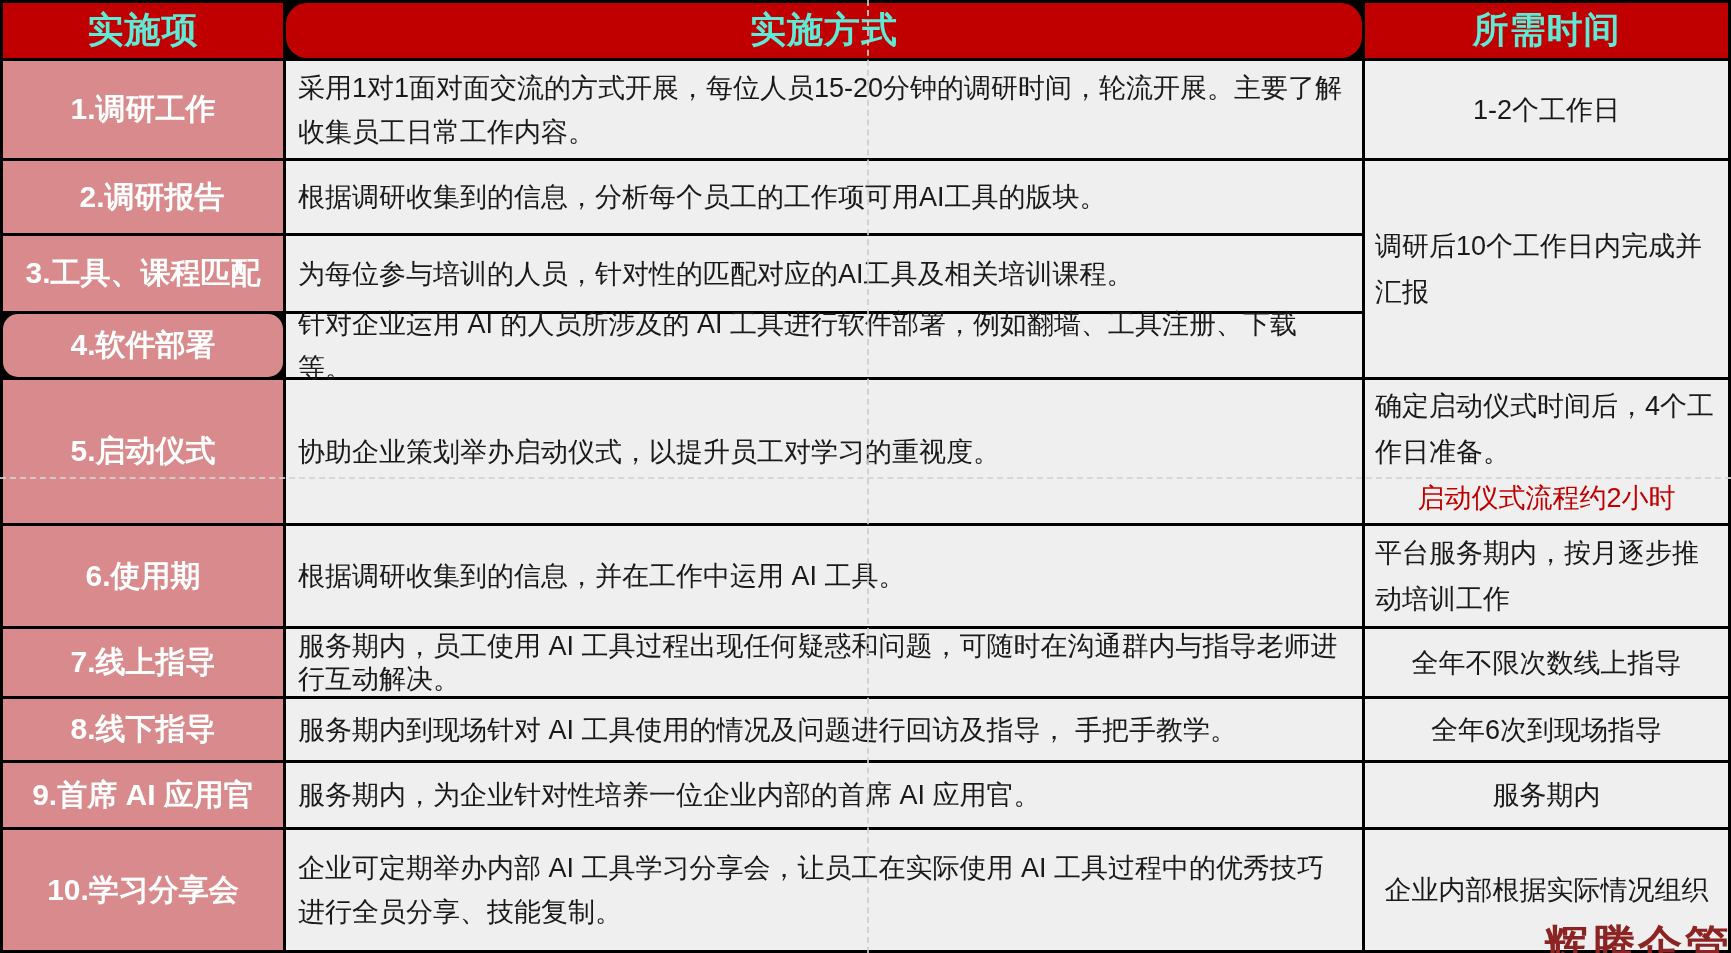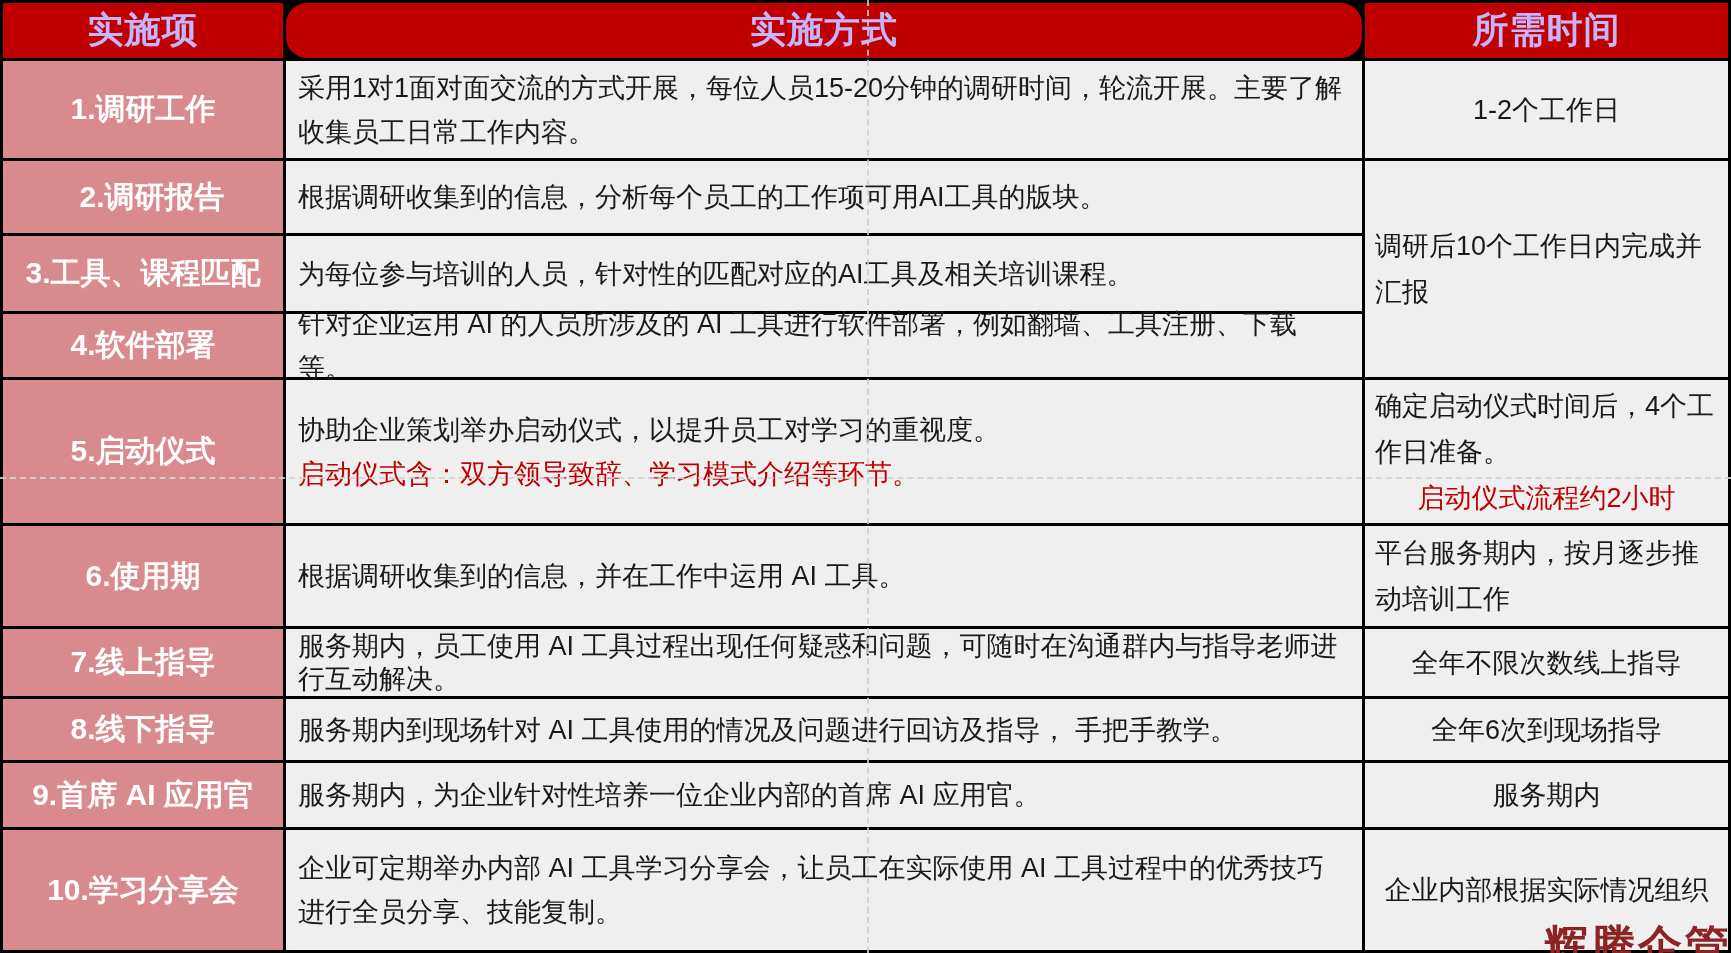--- a/index.html
+++ b/index.html
@@ -23,21 +23,21 @@
     width:1725px;height:947px;
     display:grid;
     grid-template-columns:280px 1076px 363px;
     grid-template-rows:55px 97px 72px 75px 63px 143px 100px 67px 61px 64px 120px;
     gap:3px;
     background:var(--border);
     border:3px solid var(--border);
   }
   .cell{box-sizing:border-box;position:relative;z-index:2;}
   .hd{
-    background:var(--hdr-bg);color:#c4b5fd;
+    background:var(--hdr-bg);color:#5eead4;
     font-weight:bold;font-size:36px;
     display:flex;align-items:center;justify-content:center;
     letter-spacing:1px;
   }
   .rowlabel{
     background:var(--item-bg);color:#ffffff;
     font-weight:bold;font-size:30px;
     display:flex;align-items:center;justify-content:center;
     padding:0 6px;
   }
@@ -94,28 +94,27 @@
       <div class="cell method" style="grid-area: 3 / 2;">
         <div class="line">根据调研收集到的信息，分析每个员工的工作项可用AI工具的版块。</div>
       </div>
       <div class="cell time" style="grid-area: 3 / 3 / span 3;">
         <div class="line">调研后10个工作日内完成并汇报</div>
       </div>
       <div class="cell rowlabel" style="grid-area: 4 / 1;">3.工具、课程匹配</div>
       <div class="cell method" style="grid-area: 4 / 2;">
         <div class="line">为每位参与培训的人员，针对性的匹配对应的AI工具及相关培训课程。</div>
       </div>
-      <div class="cell rowlabel" style="grid-area: 5 / 1;">4.软件部署</div>
+      <div class="cell rowlabel" style="grid-area: 5 / 1; border-radius: 15px;">4.软件部署</div>
       <div class="cell method" style="grid-area: 5 / 2;">
         <div class="line">针对企业运用 AI 的人员所涉及的 AI 工具进行软件部署，例如翻墙、工具注册、下载等。</div>
       </div>
       <div class="cell rowlabel" style="grid-area: 6 / 1;">5.启动仪式</div>
       <div class="cell method" style="grid-area: 6 / 2;">
         <div class="line">协助企业策划举办启动仪式，以提升员工对学习的重视度。</div>
-        <div class="line em">启动仪式含：双方领导致辞、学习模式介绍等环节。</div>
       </div>
       <div class="cell time" style="grid-area: 6 / 3 / span 1;">
         <div class="line">确定启动仪式时间后，4个工作日准备。</div>
         <div class="line em">启动仪式流程约2小时</div>
       </div>
       <div class="cell rowlabel" style="grid-area: 7 / 1;">6.使用期</div>
       <div class="cell method" style="grid-area: 7 / 2;">
         <div class="line">根据调研收集到的信息，并在工作中运用 AI 工具。</div>
       </div>
       <div class="cell time" style="grid-area: 7 / 3 / span 1;">

